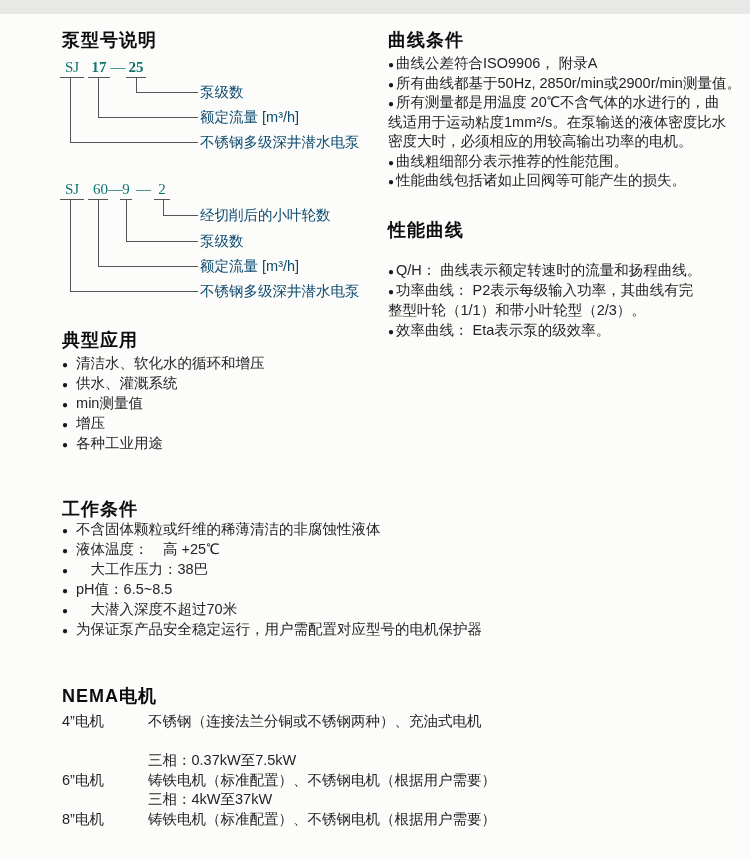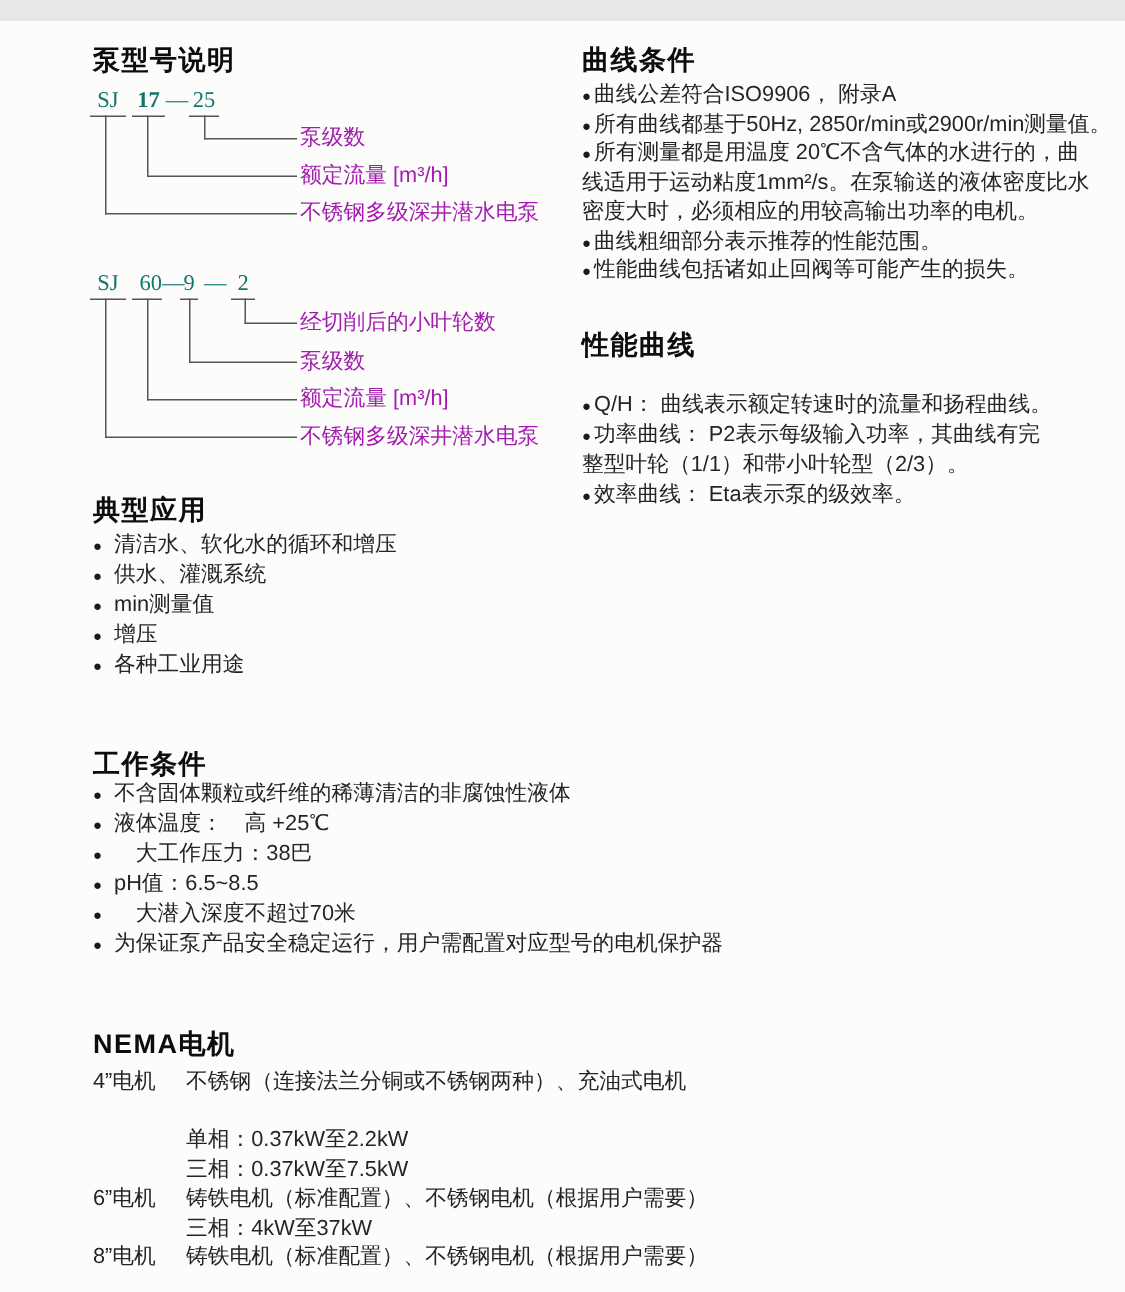--- a/index.html
+++ b/index.html
@@ -25,47 +25,47 @@
     font-size:15px;line-height:16px;color:#0f766e;
     text-align:center;white-space:pre;
   }
   .u{border-bottom:1px solid #555;}
   .seg{
     position:absolute;
     border-left:1px solid #555;border-bottom:1px solid #555;
   }
   .dlabel{
     position:absolute;
-    font-size:14.5px;line-height:20px;white-space:pre;color:#a21caf;
+    font-size:14.5px;line-height:20px;white-space:pre;color:#0c4a6e;
   }
   
   .list{position:absolute;}
   .line{display:flex;align-items:baseline;height:19.5px;line-height:19.5px;font-size:14.5px;}
   .line-20{height:20px;line-height:20px;}
   .bullet{font-size:10px;line-height:inherit;color:#1a1a1a;flex:0 0 auto;}
   .gap-tight{margin-right:2px;}
   .gap-wide{margin-right:8px;}
   .txt{white-space:pre;color:#242424;}
   
-  .nrow{display:flex;height:19.5px;line-height:19.5px;font-size:14.5px;}
+  .nrow{display:flex;height:19.5px;line-height:19.5px;font-size:14.5px;gap:24px;}
   .nlabel{flex:0 0 62px;white-space:pre;color:#242424;}
   .ntext{white-space:pre;color:#242424;}
 </style>
 </head>
 <body>
 
 <div class="page">
 
   <div class="title" style="left:62px;top:14px;">泵型号说明</div>
 
   <div class="diagram" style="left:62px;top:45px;width:330px;height:105px;">
     <span class="code u" style="left:-2px;width:24px;">SJ</span>
     <span class="code u" style="left:26px;width:22px;font-weight:bold;">17</span>
     <span class="code" style="left:48px;width:16px;">—</span>
-    <span class="code u" style="left:64px;width:20px;">25</span>
+    <span class="code u" style="left:64px;width:20px;font-weight:bold;">25</span>
     <div class="seg" style="left:74px;top:18px;width:61px;height:15px;"></div>
     <div class="seg" style="left:36px;top:18px;width:99px;height:40px;"></div>
     <div class="seg" style="left:8px;top:18px;width:127px;height:65px;"></div>
     <div class="dlabel" style="left:138px;top:23px;">泵级数</div>
     <div class="dlabel" style="left:138px;top:48px;">额定流量 [m³/h]</div>
     <div class="dlabel" style="left:138px;top:73px;">不锈钢多级深井潜水电泵</div>
   </div>
 
   <div class="diagram" style="left:62px;top:167px;width:330px;height:135px;">
     <span class="code u" style="left:-2px;width:24px;">SJ</span>
@@ -219,24 +219,20 @@
 
       <div class="nrow">
         <span class="nlabel">4”电机</span>
         <span class="ntext">不锈钢（连接法兰分铜或不锈钢两种）、充油式电机</span>
       </div>
 
       <div class="nrow">
         <span class="nlabel"></span>
       </div>
 
-      <div class="nrow">
-        <span class="nlabel"></span>
-        <span class="ntext">单相：0.37kW至2.2kW</span>
-      </div>
 
       <div class="nrow">
         <span class="nlabel"></span>
         <span class="ntext">三相：0.37kW至7.5kW</span>
       </div>
 
       <div class="nrow">
         <span class="nlabel">6”电机</span>
         <span class="ntext">铸铁电机（标准配置）、不锈钢电机（根据用户需要）</span>
       </div>

